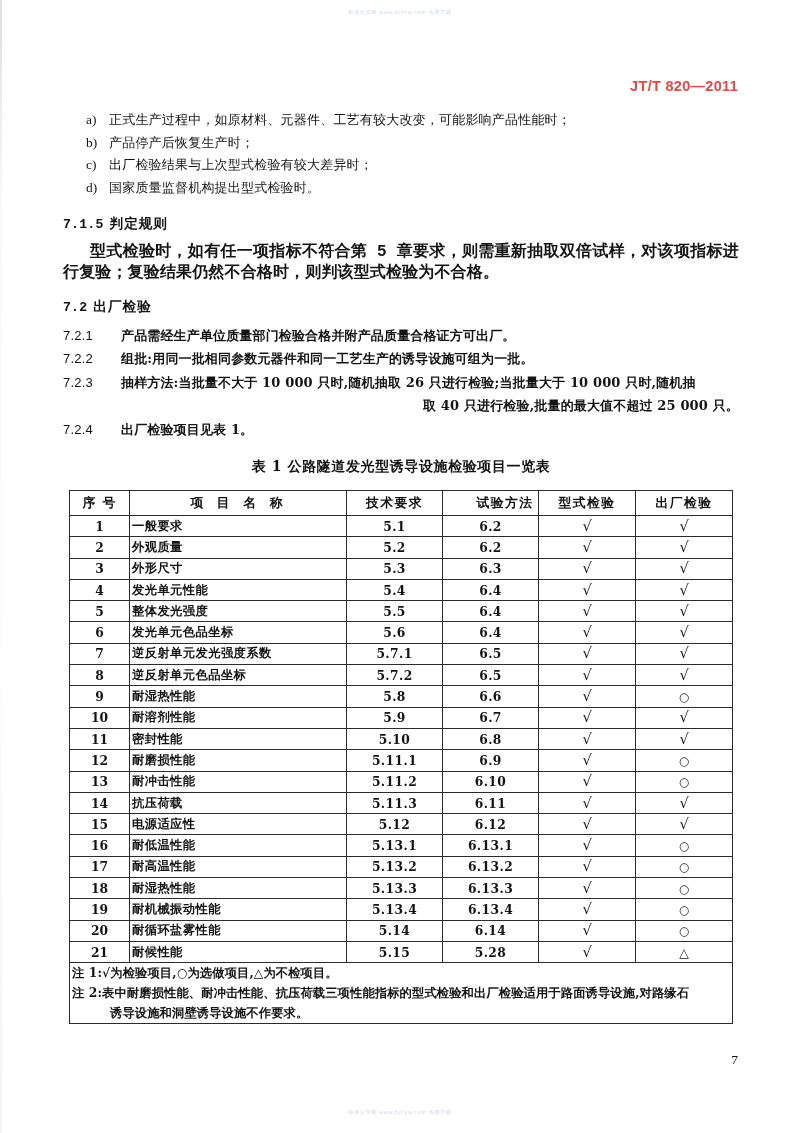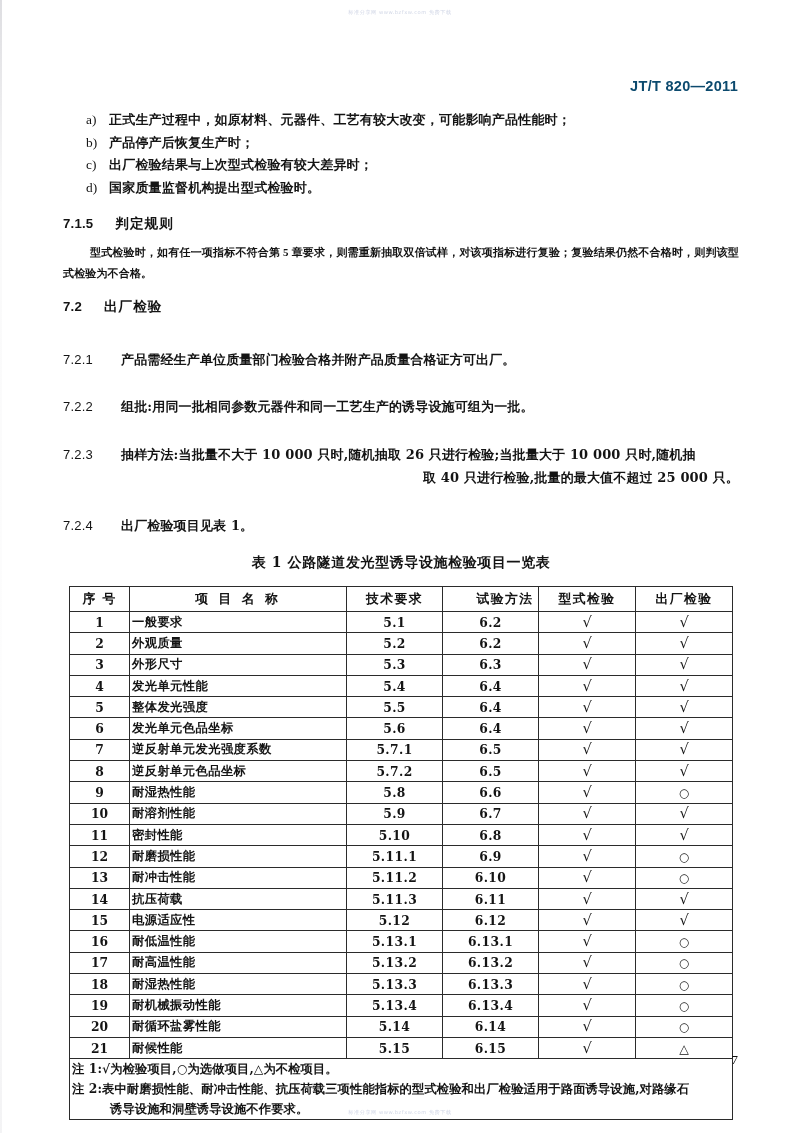--- a/index.html
+++ b/index.html
@@ -44,21 +44,21 @@
 
   
   .std-number {
     position: absolute;
     right: 62px;
     top: 78px;
     font-size: 14.5px;
     font-weight: 700;
     letter-spacing: 0.3px;
     font-family: "Liberation Sans", sans-serif;
-    color: #0c4a6e;
+    color: #ef4444;
   }
 
   
   .content {
     position: absolute;
     left: 63px;
     top: 110px;
     width: 676px;
   }
 
@@ -80,51 +80,51 @@
     flex: 0 0 46px;
     padding-left: 23px;
     box-sizing: border-box;
     font-family: "Liberation Serif", serif;
     font-size: 13.4px;
     color: #121212;
   }
   .alpha-text {
     flex: 1 1 auto;
     font-family: "DejaVu Serif", "Liberation Serif", serif;
-    font-weight: 700;
+    font-weight: 400;
     font-size: 13px;
     letter-spacing: 0.2px;
   }
 
   
   .clause-head {
     display: flex;
     align-items: baseline;
     margin: 13px 0 9px 0;
     font-size: 13.4px;
   }
   .clause-head .num {
-    font-family: Liberation Sans, sans-serif;
+    font-family: Liberation Mono, monospace;
     font-weight: 700;
     font-size: 13.2px;
-    margin-right: 22px;
+    margin-right: 6px;
     letter-spacing: 0.2px;
   }
   .clause-head .title {
     font-family: "DejaVu Serif", "Liberation Serif", serif;
     font-weight: 700;
     font-size: 13.6px;
     letter-spacing: 1px;
   }
 
   
   .body-para {
-    font-family: Liberation Serif, serif;
+    font-family: Liberation Mono, monospace;
     font-weight: 600;
-    font-size: 11px;
+    font-size: 16px;
     line-height: 21.5px;
     text-indent: 27px;
     text-align: justify;
     margin: 0 0 10px 0;
     letter-spacing: 0.15px;
   }
 
   
   .num-para {
     display: flex;
@@ -139,21 +139,20 @@
     font-weight: 400;
     font-size: 13px;
     letter-spacing: 0.2px;
   }
   .num-para .txt {
     flex: 1 1 auto;
     font-family: "DejaVu Serif", "Liberation Serif", serif;
     font-weight: 600;
     letter-spacing: 0.15px;
     text-align: justify;
-    margin-top: 24px;
   }
   .hang-cont {
     font-family: "DejaVu Serif", "Liberation Serif", serif;
     font-weight: 600;
     font-size: 13px;
     line-height: 21.5px;
     letter-spacing: 0.15px;
     margin-bottom: 2px;
     text-align: right;
   }
@@ -184,21 +183,21 @@
     font-weight: 600;
     vertical-align: middle;
     box-sizing: border-box;
   }
   table.insp thead th {
     text-align: center;
     height: 25px;
     font-size: 12.8px;
     letter-spacing: 1.4px;
   }
-  table.insp thead th.hdr-name { letter-spacing: 3px; }
+  table.insp thead th.hdr-name { letter-spacing: 3px; font-family: Liberation Mono, monospace; }
   .c-seq   { width: 60px;  text-align: center; }
   .c-name  { width: 218px; text-align: left; padding-left: 36px; letter-spacing: 0.4px;}
   .c-tech  { width: 96px;  text-align: center; font-family: "Liberation Serif", serif; font-weight: 400; letter-spacing: 0.4px;}
   .c-meth  { width: 96px;  text-align: center; font-family: "Liberation Serif", serif; font-weight: 400; letter-spacing: 0.4px;}
   .c-type  { width: 97px;  text-align: center; }
   .c-fact  { width: 97px;  text-align: center; }
   td.c-seq { font-family: "Liberation Serif", serif; font-weight: 400; font-size: 12.6px; }
   .mark {
     font-family: "DejaVu Sans", sans-serif;
     font-size: 13.5px;
@@ -484,21 +483,21 @@
           <td class="c-name">耐循环盐雾性能</td>
           <td class="c-tech">5.14</td>
           <td class="c-meth">6.14</td>
           <td class="c-type"><span class="mark mark-check">√</span></td>
           <td class="c-fact"><span class="mark mark-circle">○</span></td>
         </tr>
         <tr>
           <td class="c-seq">21</td>
           <td class="c-name">耐候性能</td>
           <td class="c-tech">5.15</td>
-          <td class="c-meth">6.15</td>
+          <td class="c-meth">5.28</td>
           <td class="c-type"><span class="mark mark-check">√</span></td>
           <td class="c-fact"><span class="mark mark-tri">△</span></td>
         </tr>
       </tbody>
     <tfoot>
       <tr>
         <td class="notes" colspan="6">
           <div class="note-line">
             <span class="note-label">注 1:</span>
             <span class="note-body">√为检验项目,○为选做项目,△为不检项目。</span>

